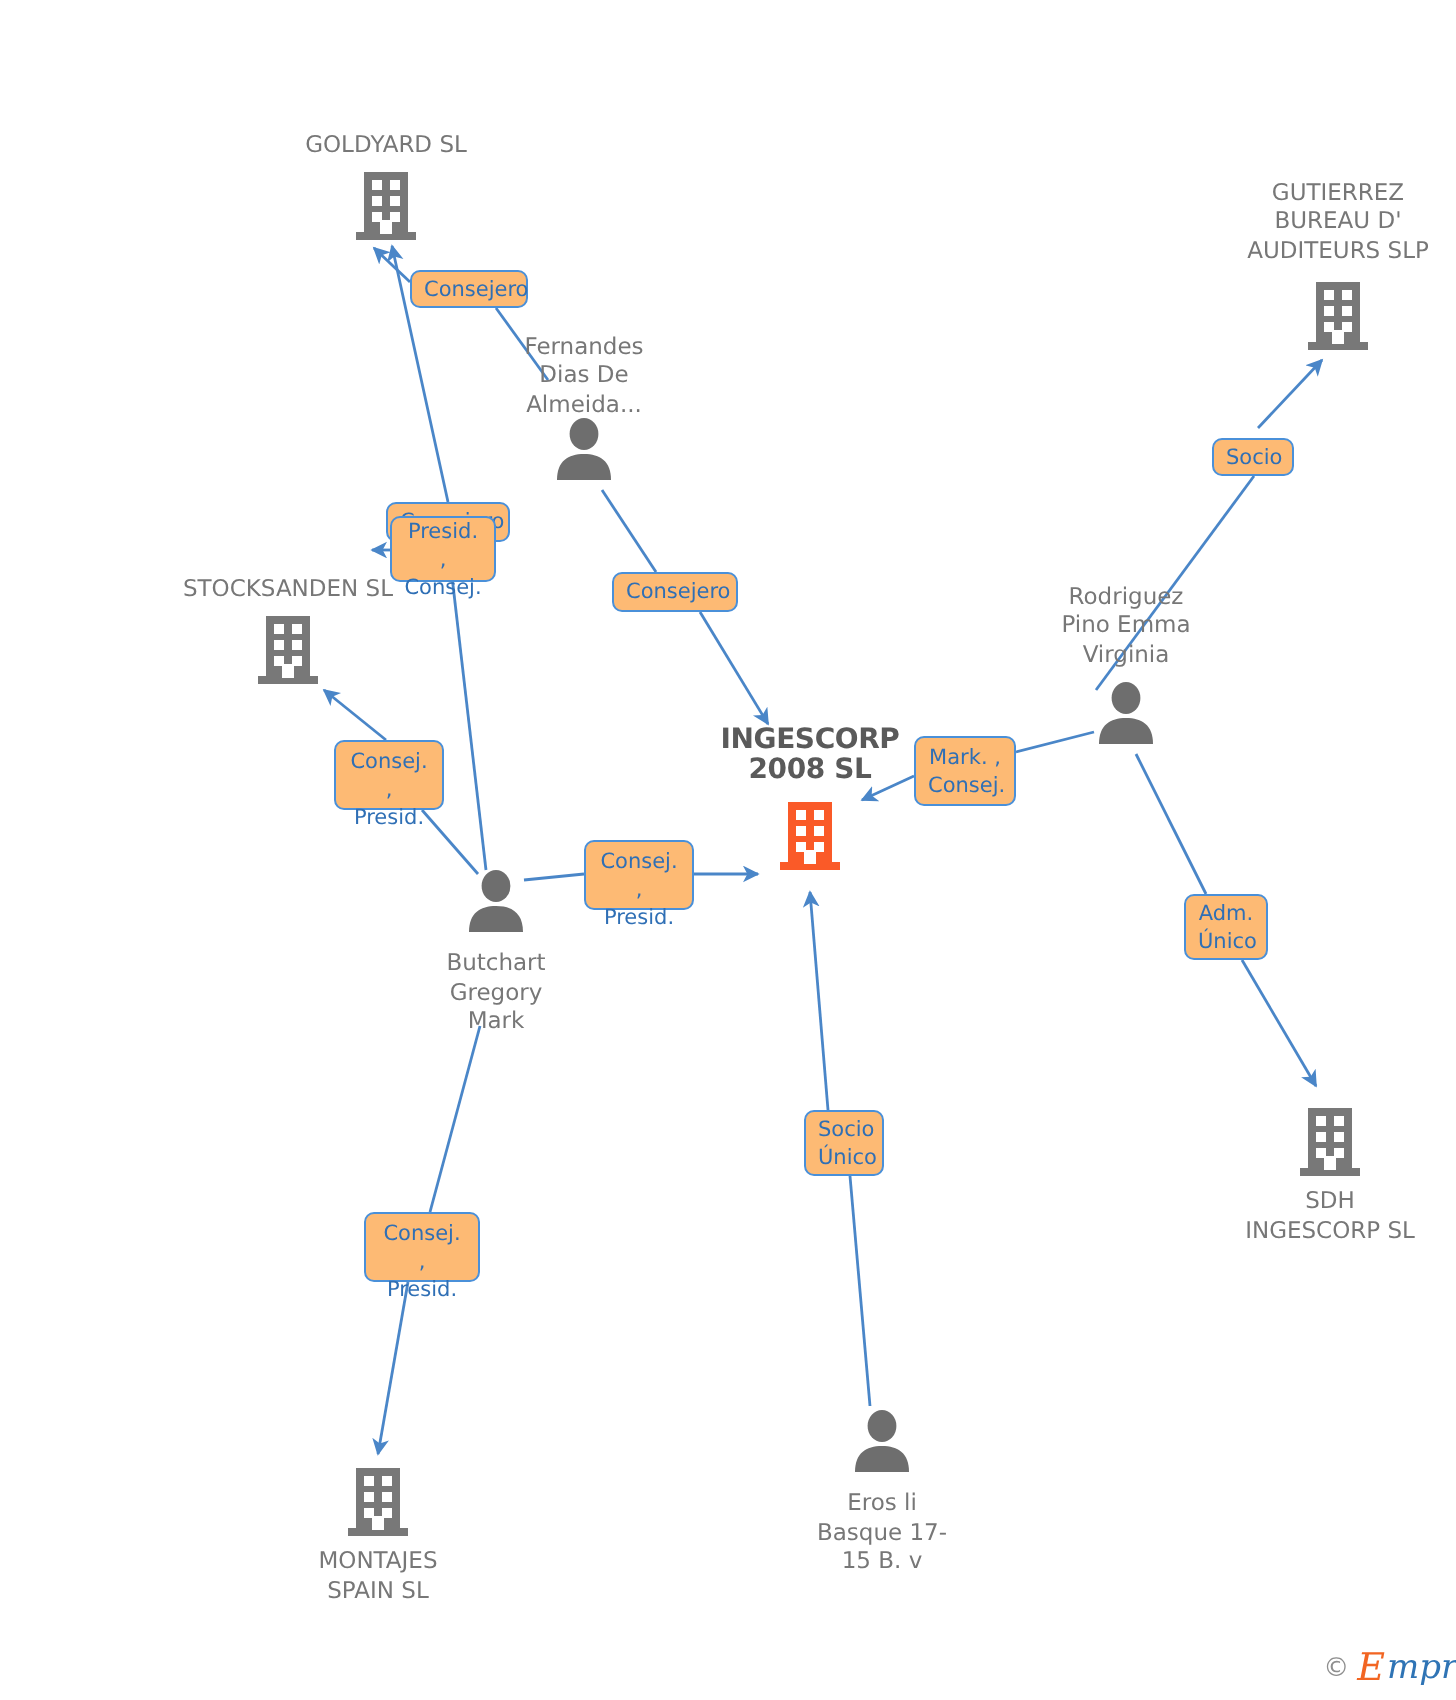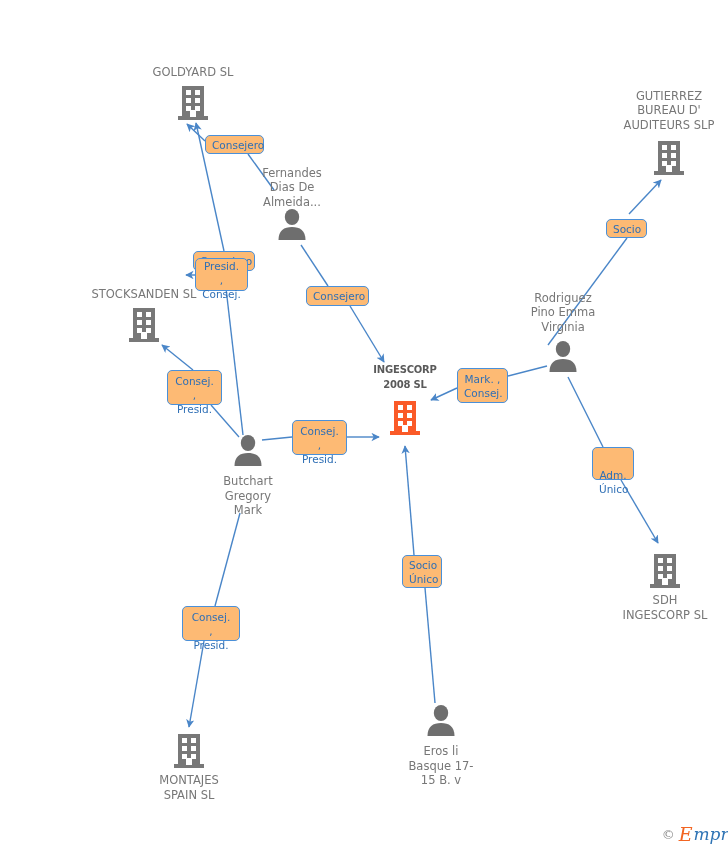--- a/index.html
+++ b/index.html
@@ -21,21 +21,21 @@
     color:#777777;
     font-size:11.5px;
     line-height:14.5px;
     white-space:pre-line;
     width:160px;
     left:-80px;
   }
   .node.cap-above .caption{bottom:24px;}
   .node.cap-below .caption{top:22px;}
   .node.focus .caption{
-    color:#5a5a5a;font-weight:bold;font-size:10px;letter-spacing:-0.2px;
+    color:#5a5a5a;font-weight:bold;font-size:14px;letter-spacing:-0.2px;
   }
 
   
   .rel{
     position:absolute;
     background:#fdba74;
     border:1.4px solid #4a90d9;
     border-radius:5px;
     color:#2f6fb5;
     font-size:10.5px;
@@ -272,21 +272,21 @@
 Presid.</div>
 
   <div class="rel" style="left:249px;top:420px;width:55px;height:35px;padding-top:3px;z-index:5;">Consej. ,
 Presid.</div>
 
   <div class="rel" style="left:414px;top:368px;width:51px;height:35px;padding-top:3px;z-index:5;">Mark. ,
 Consej.</div>
 
   <div class="rel" style="left:563px;top:219px;width:41px;height:19px;padding-top:2px;z-index:5;">Socio</div>
 
-  <div class="rel" style="left:549px;top:447px;width:42px;height:33px;padding-top:20px;z-index:5;">Adm.
+  <div class="rel" style="left:549px;top:447px;width:42px;height:33px;padding-top:2px;z-index:5;">Adm.
 Único</div>
 
   <div class="rel" style="left:359px;top:555px;width:40px;height:33px;padding-top:2px;z-index:5;">Socio
 Único</div>
 
   <div class="rel" style="left:139px;top:606px;width:58px;height:35px;padding-top:3px;z-index:5;">Consej. ,
 Presid.</div>
 
   <div id="watermark">
     <span class="copy">©</span>

